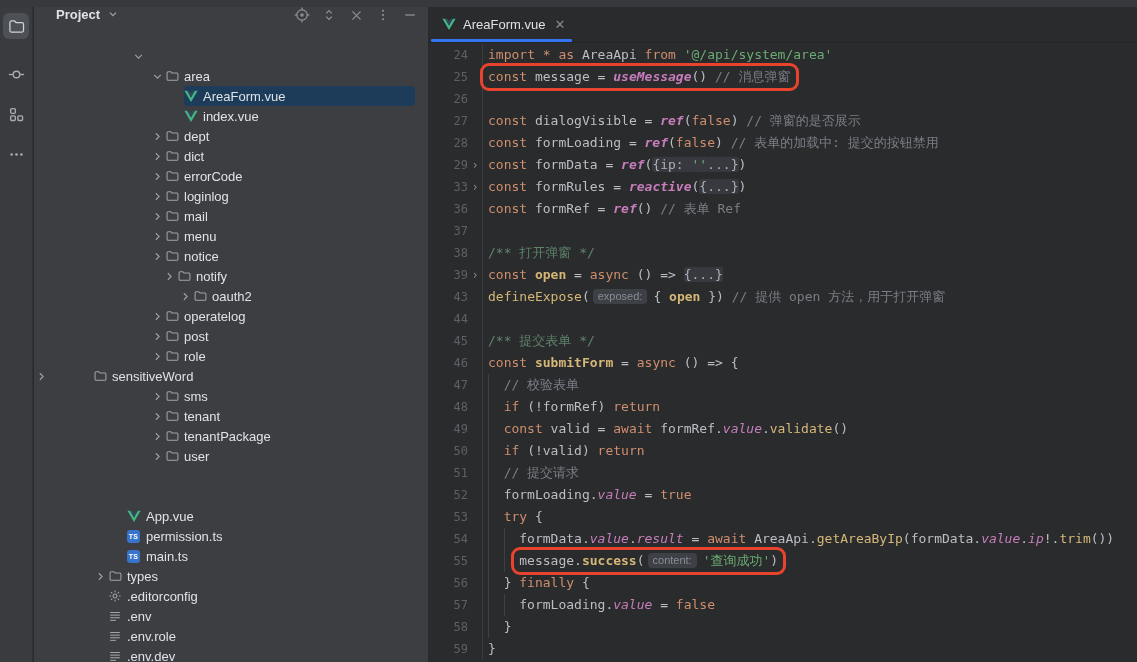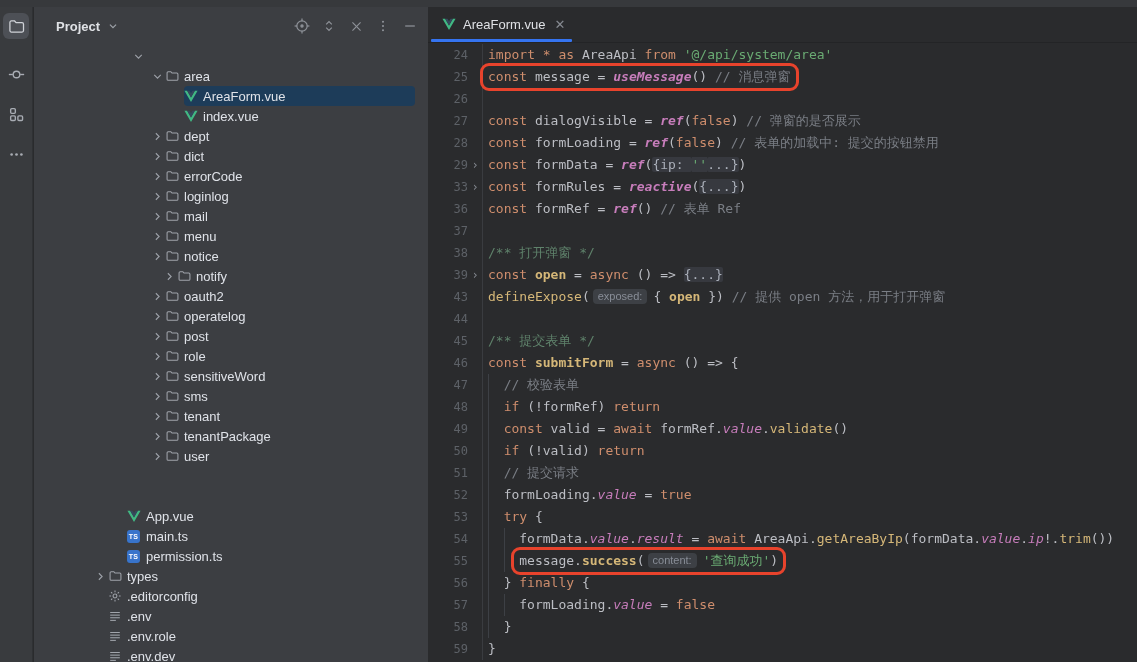--- a/index.html
+++ b/index.html
@@ -10,21 +10,21 @@
 
   
   .activity{ position:absolute; left:0; top:7px; width:33px; height:655px;
     background:#393b3e; border-right:1px solid #2f3134; display:flex; flex-direction:column; align-items:center; }
   .act-btn{ width:26px; height:26px; border-radius:6px; display:flex; align-items:center; justify-content:center; margin-top:6px; cursor:pointer; }
   .act-btn.active{ background:#4d5056; }
   .act-btn.sp1{ margin-top:22px; } .act-btn.sp2{ margin-top:14px; } .act-btn.sp3{ margin-top:14px; }
 
   
   .panel{ position:absolute; left:34px; top:7px; width:394px; height:655px; background:#3c3e42; overflow:hidden; }
-  .panel-header{ height:38px; display:flex; align-items:center; padding:0 10px 0 22px; }
+  .panel-header{ height:38px; display:flex; align-items:flex-start; padding:0 10px 0 22px; }
   .panel-title{ color:#dfe1e5; font-size:13px; font-weight:bold; }
   .panel-title-chevron{ margin-left:6px; display:flex; }
   .panel-actions{ margin-left:auto; display:flex; align-items:center; gap:11px; }
   .panel-actions .pa{ width:16px; height:16px; display:flex; align-items:center; justify-content:center; cursor:pointer; opacity:.85; }
   .tree{ position:absolute; left:0; top:39px; width:100%; }
   .trow{ height:20px; display:flex; align-items:center; cursor:pointer; }
   .trow .chev{ width:15px; height:16px; display:flex; align-items:center; justify-content:center; flex:0 0 15px; }
   .trow .ticon{ width:18px; height:16px; display:flex; align-items:center; justify-content:flex-start; flex:0 0 18px; }
   .trow .tlabel{ color:#dfe2e8; font-size:13px; white-space:nowrap; padding-left:1px; }
   .trow .selwrap{ display:flex; align-items:center; height:20px; flex:1; margin-right:13px; border-radius:4px; }
@@ -312,21 +312,21 @@
           </span>
           <span class="selwrap">
             <span class="ticon">
               <svg width="15" height="14" viewBox="0 0 16 16" fill="none" stroke="#a0a4ab" stroke-width="1.2">
                 <path d="M1.8 4.4c0-.7.6-1.3 1.3-1.3h3l1.3 1.5h5.5c.7 0 1.3.6 1.3 1.3v5.7c0 .7-.6 1.3-1.3 1.3H3.1c-.7 0-1.3-.6-1.3-1.3V4.4z"></path>
               </svg>
             </span>
             <span class="tlabel">notify</span>
           </span>
         </div>
-        <div class="trow" style="padding-left: 116px;">
+        <div class="trow" style="padding-left: 116px; margin-left: 28px;">
           <span class="chev">
             <svg width="13" height="13" viewBox="0 0 16 16" fill="none" stroke="#9da1a8" stroke-width="1.4">
               <path d="M6 4 L10 8 L6 12"></path>
             </svg>
           </span>
           <span class="selwrap">
             <span class="ticon">
               <svg width="15" height="14" viewBox="0 0 16 16" fill="none" stroke="#a0a4ab" stroke-width="1.2">
                 <path d="M1.8 4.4c0-.7.6-1.3 1.3-1.3h3l1.3 1.5h5.5c.7 0 1.3.6 1.3 1.3v5.7c0 .7-.6 1.3-1.3 1.3H3.1c-.7 0-1.3-.6-1.3-1.3V4.4z"></path>
               </svg>
@@ -372,21 +372,21 @@
           </span>
           <span class="selwrap">
             <span class="ticon">
               <svg width="15" height="14" viewBox="0 0 16 16" fill="none" stroke="#a0a4ab" stroke-width="1.2">
                 <path d="M1.8 4.4c0-.7.6-1.3 1.3-1.3h3l1.3 1.5h5.5c.7 0 1.3.6 1.3 1.3v5.7c0 .7-.6 1.3-1.3 1.3H3.1c-.7 0-1.3-.6-1.3-1.3V4.4z"></path>
               </svg>
             </span>
             <span class="tlabel">role</span>
           </span>
         </div>
-        <div class="trow" style="padding-left: 116px;">
+        <div class="trow" style=" gap: 44px;">
           <span class="chev">
             <svg width="13" height="13" viewBox="0 0 16 16" fill="none" stroke="#9da1a8" stroke-width="1.4">
               <path d="M6 4 L10 8 L6 12"></path>
             </svg>
           </span>
           <span class="selwrap">
             <span class="ticon">
               <svg width="15" height="14" viewBox="0 0 16 16" fill="none" stroke="#a0a4ab" stroke-width="1.2">
                 <path d="M1.8 4.4c0-.7.6-1.3 1.3-1.3h3l1.3 1.5h5.5c.7 0 1.3.6 1.3 1.3v5.7c0 .7-.6 1.3-1.3 1.3H3.1c-.7 0-1.3-.6-1.3-1.3V4.4z"></path>
               </svg>
@@ -465,30 +465,30 @@
             </span>
             <span class="tlabel">App.vue</span>
           </span>
         </div>
         <div class="trow" style="padding-left: 78px;">
           <span class="chev"></span>
           <span class="selwrap">
             <span class="ticon">
               <span class="ts-badge">TS</span>
             </span>
+            <span class="tlabel">permission.ts</span>
+          </span>
+        </div>
+        <div class="trow" style="padding-left: 78px;">
+          <span class="chev"></span>
+          <span class="selwrap">
+            <span class="ticon">
+              <span class="ts-badge">TS</span>
+            </span>
             <span class="tlabel">main.ts</span>
-          </span>
-        </div>
-        <div class="trow" style="padding-left: 78px;">
-          <span class="chev"></span>
-          <span class="selwrap">
-            <span class="ticon">
-              <span class="ts-badge">TS</span>
-            </span>
-            <span class="tlabel">permission.ts</span>
           </span>
         </div>
         <div class="trow" style="padding-left: 59px;">
           <span class="chev">
             <svg width="13" height="13" viewBox="0 0 16 16" fill="none" stroke="#9da1a8" stroke-width="1.4">
               <path d="M6 4 L10 8 L6 12"></path>
             </svg>
           </span>
           <span class="selwrap">
             <span class="ticon">

